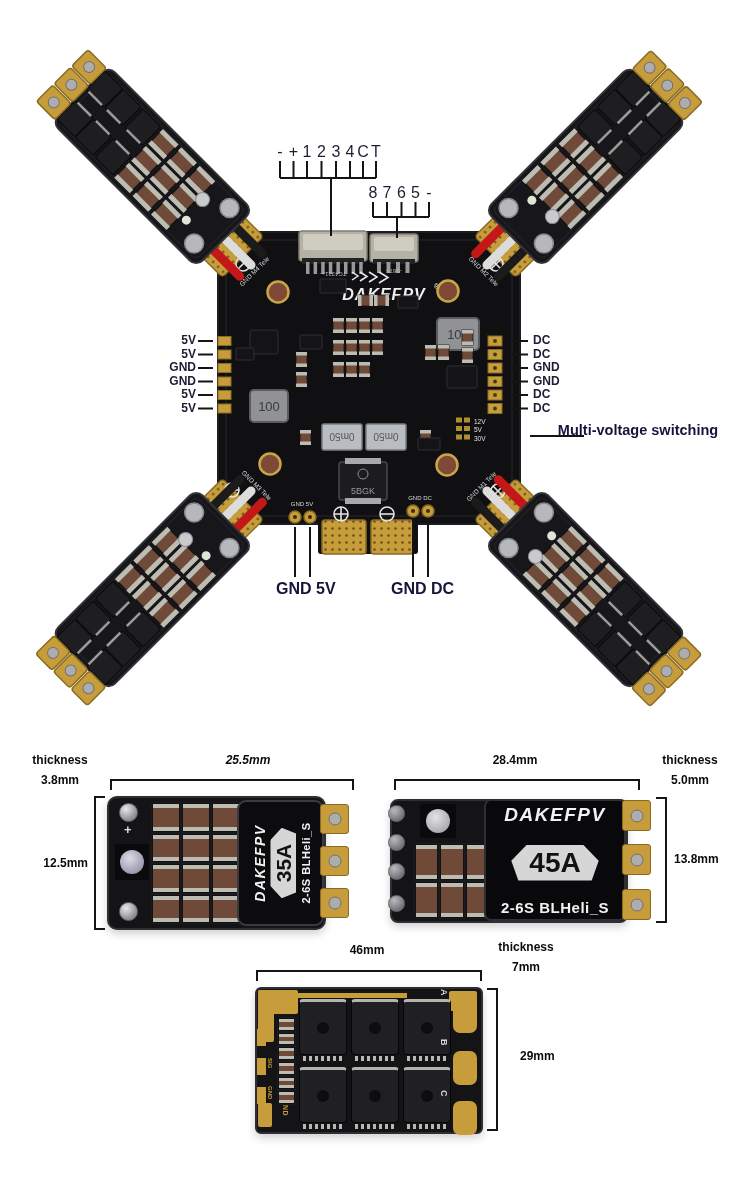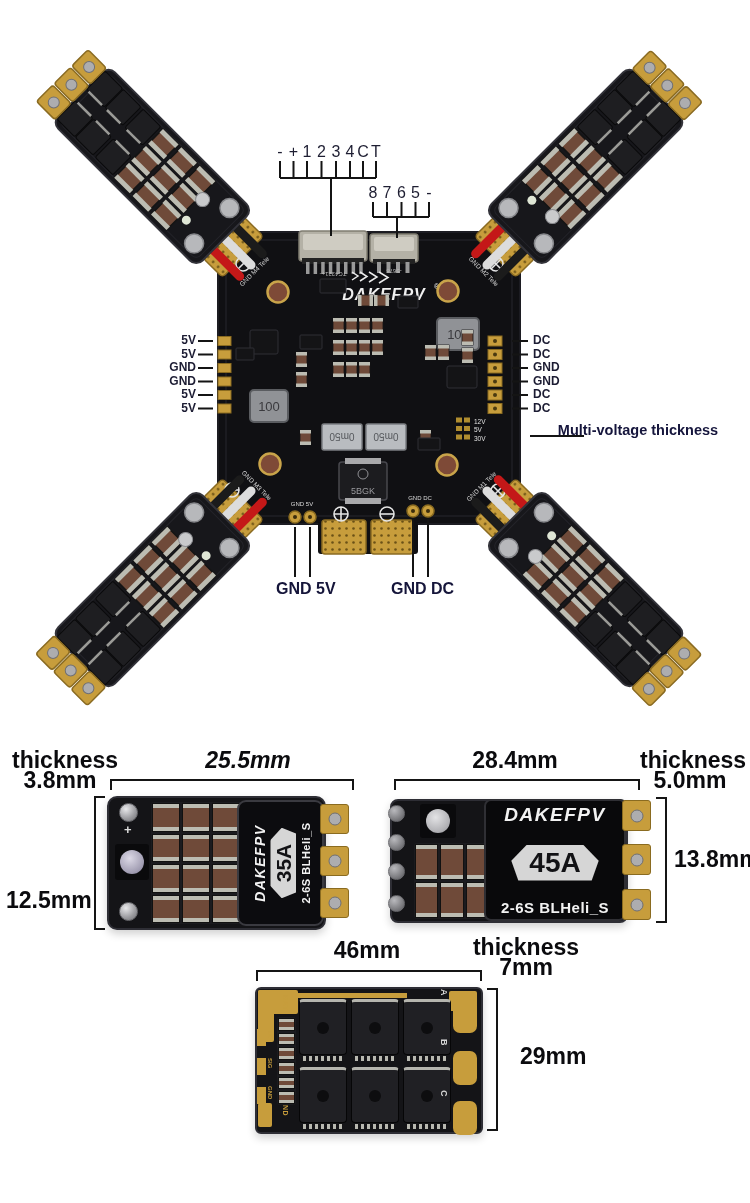--- a/index.html
+++ b/index.html
@@ -11,21 +11,21 @@
   .pinchar{position:absolute;transform:translateX(-50%);font-size:16px;font-weight:500;color:#1e1e32;}
   .padlbl{height:13.5px;line-height:13.5px;font-size:12px;font-weight:700;color:#1c1c33;}
   .padcol-l{left:148px;top:334px;width:48px;text-align:right;}
   .padcol-r{left:533px;top:334px;width:60px;text-align:left;}
   .vnote{left:540px;top:422px;width:196px;text-align:center;color:#15153c;}
   .vnote .t1{font-size:20px;font-weight:800;line-height:22px;}
   .vnote .t2{font-size:14.5px;font-weight:700;line-height:16px;}
   .botlbl{font-size:16px;font-weight:800;color:#15153a;}
 
   
-  .dim{font-size:23px;font-weight:700;color:#0b0b0e;line-height:20px;}
+  .dim{font-size:12px;font-weight:700;color:#0b0b0e;line-height:20px;}
   .dimc{text-align:center;}
   .brk-top{border-top:2px solid #151515;border-left:2px solid #151515;border-right:2px solid #151515;height:9px;}
   .brk-left{border-left:2px solid #151515;border-top:2px solid #151515;border-bottom:2px solid #151515;width:9px;}
   .brk-right{border-right:2px solid #151515;border-top:2px solid #151515;border-bottom:2px solid #151515;width:9px;}
 
   
   .escbody{position:absolute;background:#141417;border:2px solid #2e2e35;border-radius:10px;box-shadow:0 4px 8px rgba(0,0,0,.18);}
   .tab{position:absolute;background:#c79d3c;border:1.5px solid #8a6b20;border-radius:3px;}
   .tab .scr{position:absolute;left:50%;top:50%;width:11px;height:11px;border-radius:50%;
             background:#adadaf;border:1px solid #6f6f73;transform:translate(-50%,-50%);}
@@ -362,36 +362,36 @@
       <div class="padlbl">DC</div>
       <div class="padlbl">DC</div>
       <div class="padlbl">GND</div>
       <div class="padlbl">GND</div>
       <div class="padlbl">DC</div>
       <div class="padlbl">DC</div>
     </div>
 
     
     <div class="abs vnote">
-      <div class="t2">Multi-voltage thickness</div>
+      <div class="t2">Multi-voltage switching</div>
     </div>
 
     
     <div class="abs botlbl" style="left:276px;top:580px;">GND 5V</div>
     <div class="abs botlbl" style="left:391px;top:580px;">GND DC</div>
   </div>
 
   <div>
     <div class="abs dim dimc" style="left:12px;top:750px;width:96px;">
       <div>thickness</div>
         <div>3.8mm</div>
     </div>
     <div class="abs dim dimc" style="left:128px;top:750px;width:240px;font-style:italic;">25.5mm</div>
     <div class="abs brk-top" style="left:110px;top:779px;width:240px;"></div>
-    <div class="abs dim" style="left:6px;top:890px;width:82px;text-align:right;">12.5mm</div>
+    <div class="abs dim" style="left:6px;top:853px;width:82px;text-align:right;">12.5mm</div>
     <div class="abs brk-left" style="left:94px;top:796px;height:130px;"></div>
 
     <div class="abs" style="left:107px;top:796px;width:252px;height:132px;">
       <div class="escbody" style="left:0;top:0;width:215px;height:130px;">
         <div class="screwball" style="left:10px;top:5px;width:17px;height:17px;"></div>
         <div class="screwball" style="left:10px;top:104px;width:17px;height:17px;"></div>
         <div class="abs" style="left:15px;top:24px;color:#ddd;font-weight:700;font-size:13px;">+</div>
         <div class="abs" style="left:6px;top:46px;width:34px;height:36px;background:#0a0a0c;border-radius:3px;">
           <div class="abs" style="left:5px;top:6px;width:24px;height:24px;border-radius:50%;background:radial-gradient(circle at 40% 35%,#dcd9e6,#a39fb4 65%,#7d7992);"></div>
         </div>

